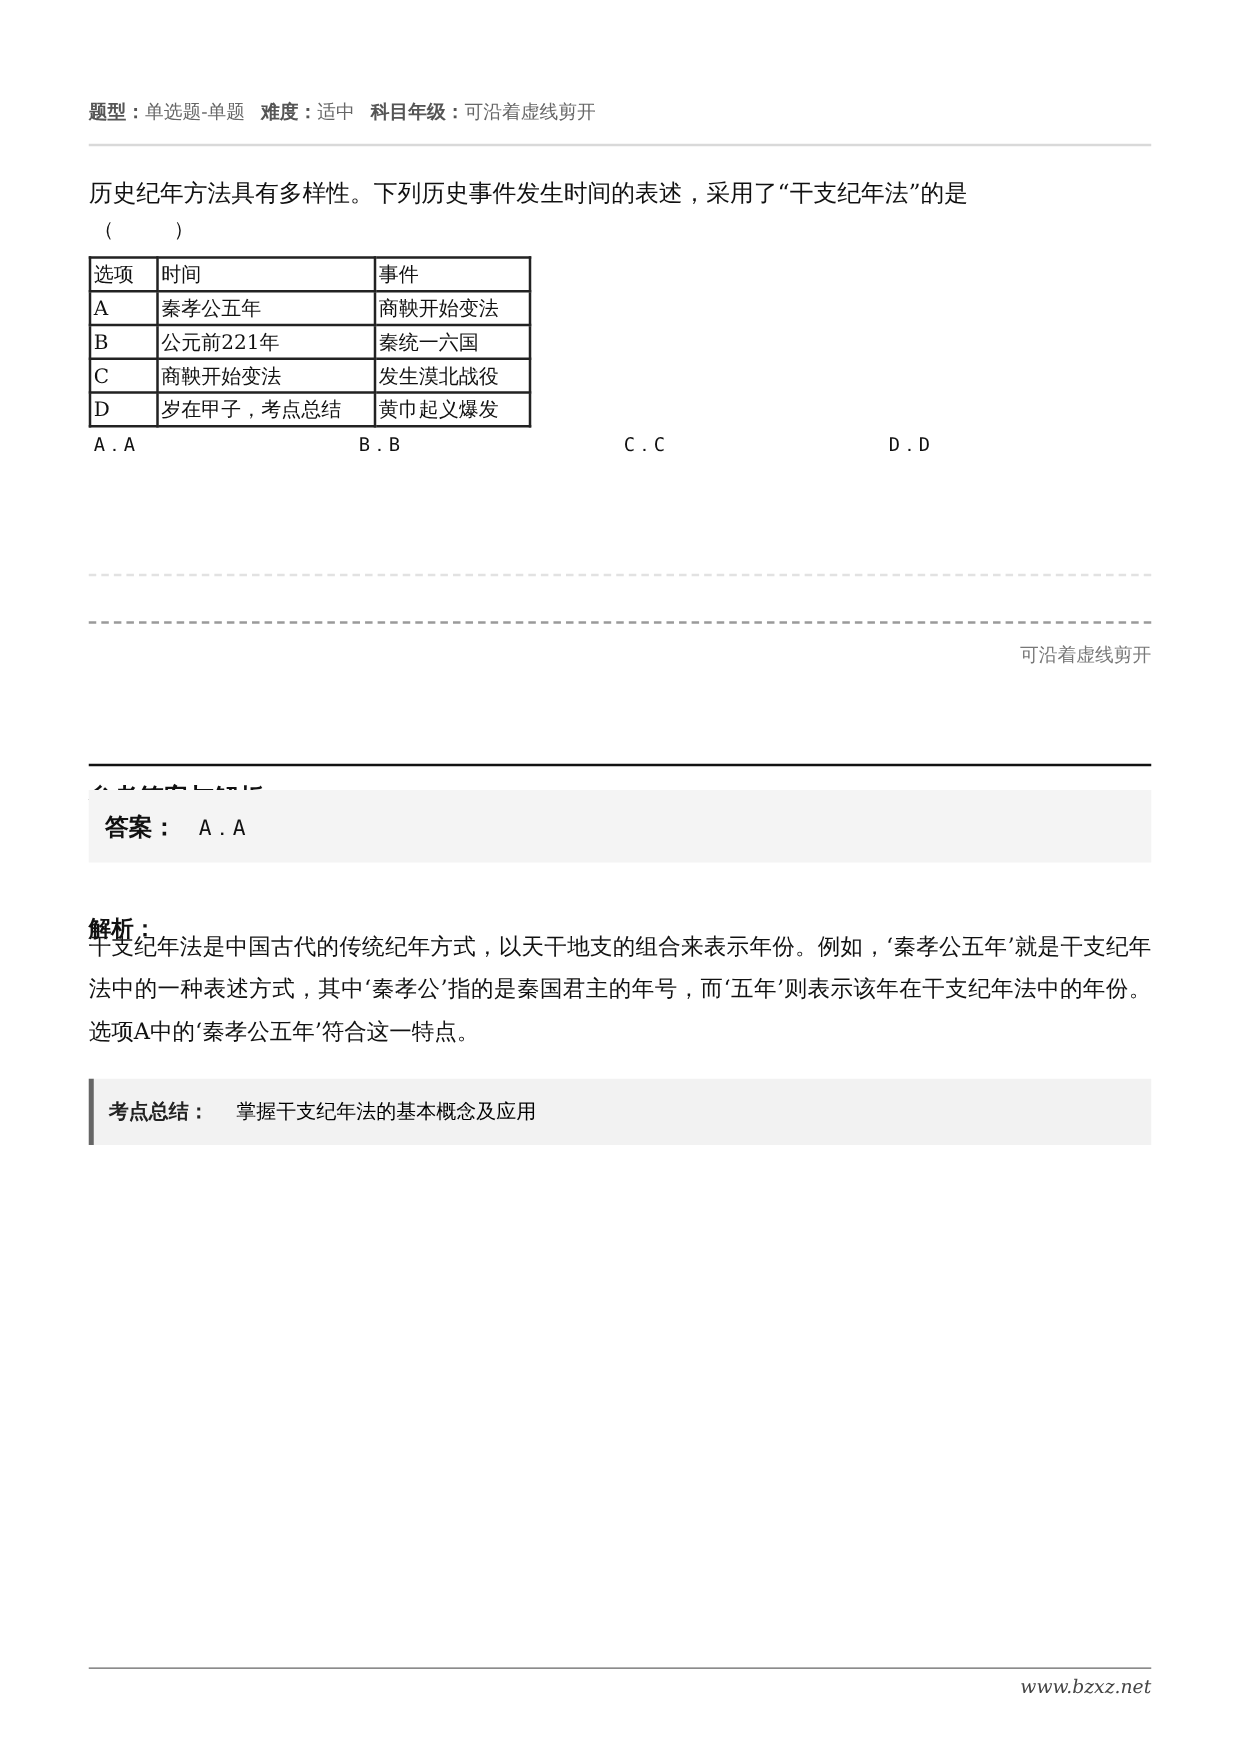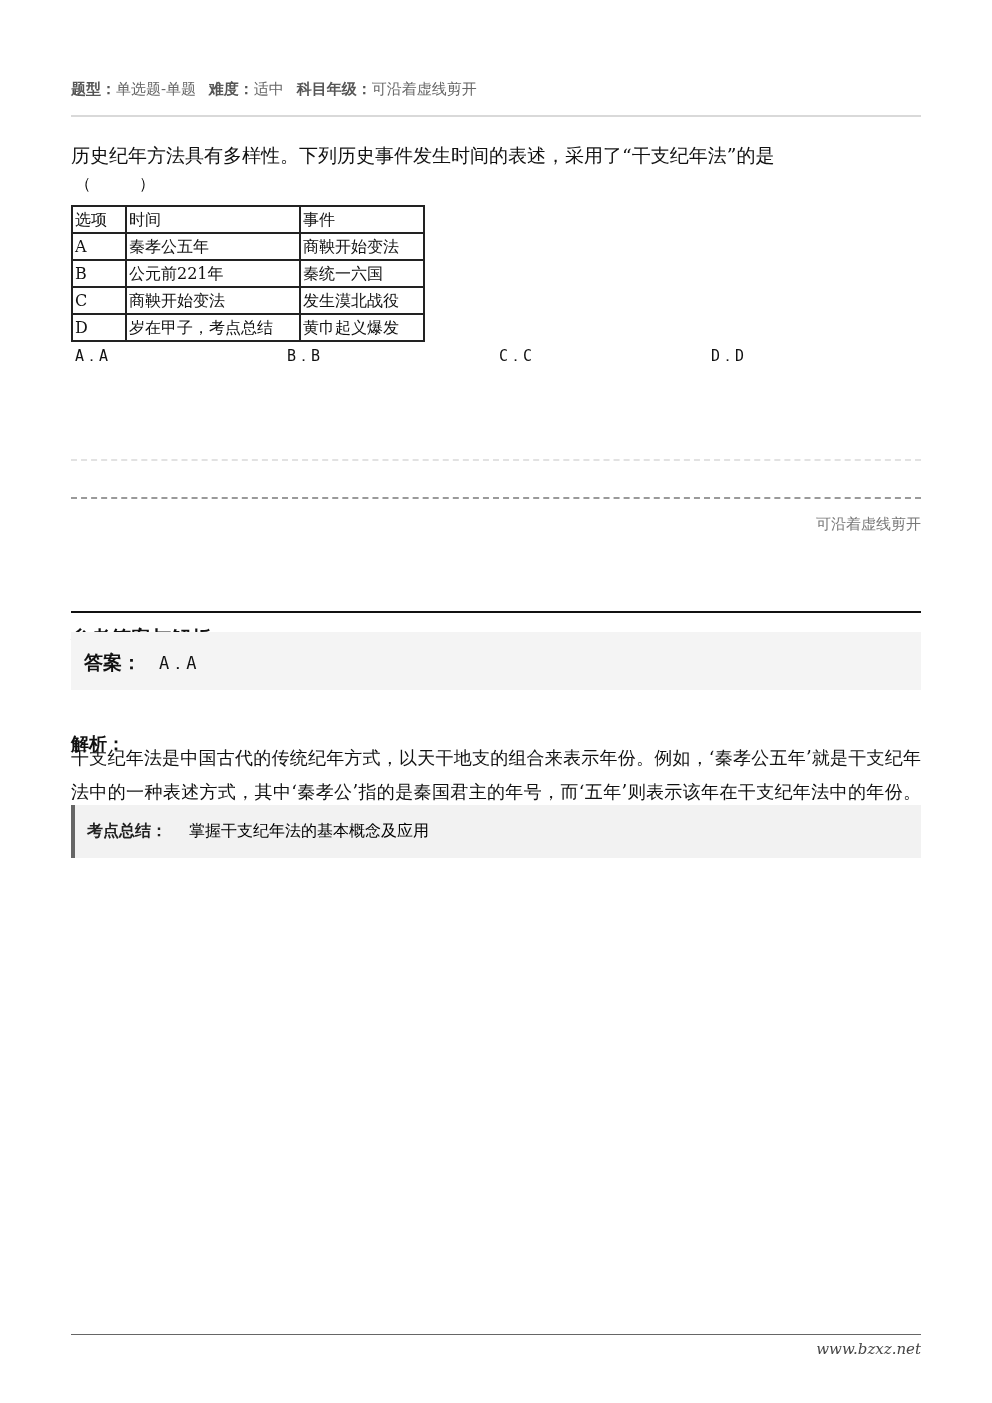--- a/index.html
+++ b/index.html
@@ -184,21 +184,21 @@
       top: 741px;
       left: 0;
       width: 850px;
       font-size: 18px;
       line-height: 34px;
       text-align: justify;
       color: #111;
     }
     .summary-box {
       position: absolute;
-      top: 805px;
+      top: 863px;
       left: 0;
       width: 850px;
       height: 53px;
       background: #f2f2f2;
       border-left: 4px solid #666;
       box-sizing: border-box;
     }
     .summary-box .lbl {
       position: absolute;
       top: 15px;

